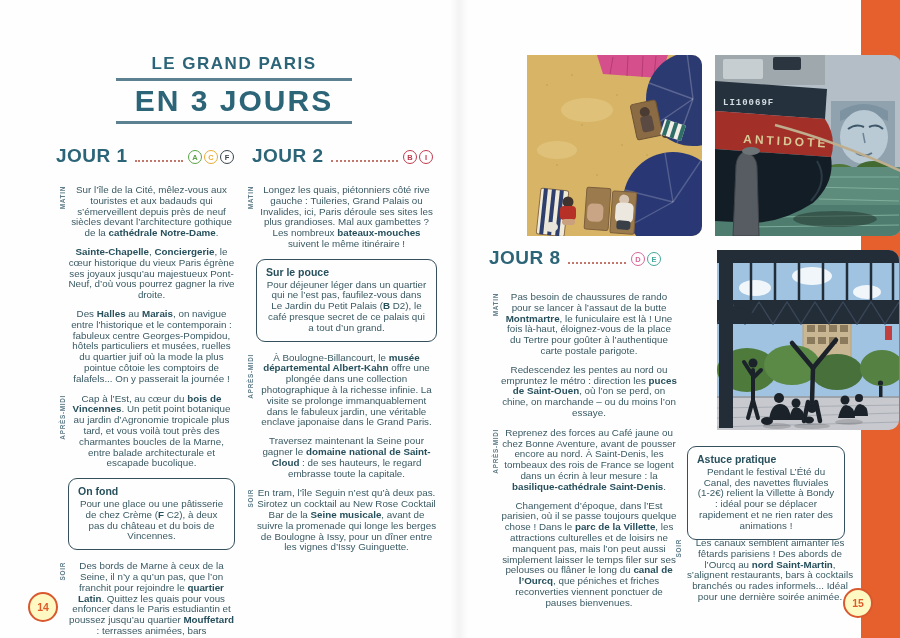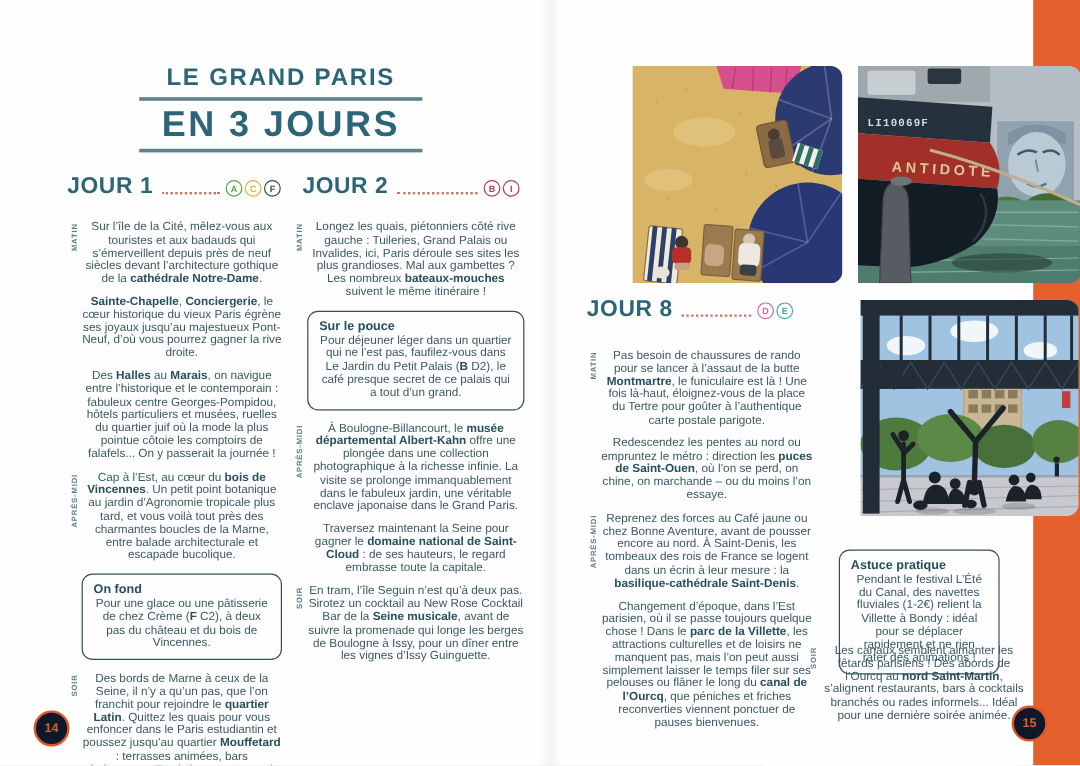--- a/index.html
+++ b/index.html
@@ -3,21 +3,21 @@
 <meta charset="utf-8">
 <style>
   html,body{margin:0;padding:0;background:#e9e9e9;}
   .spread{position:relative;width:900px;height:638px;background:#fefefe;overflow:hidden;
           font-family:"Liberation Sans",sans-serif;color:#3a5a64;}
   .orange-bar{position:absolute;left:861px;top:0;width:39px;height:638px;background:#e6602e;}
   .gutter{position:absolute;left:450px;top:0;width:18px;height:638px;
           background:linear-gradient(90deg,rgba(0,0,0,0),rgba(0,0,0,.045),rgba(0,0,0,0));}
   
   .title-block{position:absolute;left:116px;top:54px;width:236px;text-align:center;color:#2c6478;}
-  .title-line1{font-size:20px;font-weight:700;letter-spacing:1.5px;}
+  .title-line1{font-size:17px;font-weight:700;letter-spacing:1.5px;}
   .title-line2{font-size:30px;font-weight:700;letter-spacing:2px;line-height:1.05;}
   .rule{height:3px;background:#5c8191;margin:4px 0;}
   
   .day-header{position:absolute;display:flex;align-items:flex-end;}
   .day-label{font-size:19px;font-weight:700;color:#2c6478;letter-spacing:.5px;line-height:1;}
   .leader{flex:1;border-bottom:2px dotted #c4766a;margin:0 5px 3px 7px;}
   .badges{display:flex;gap:2px;margin-bottom:1px;}
   .badge{display:inline-flex;align-items:center;justify-content:center;width:12px;height:12px;
          border-radius:50%;border:1.4px solid;font-size:7.5px;font-weight:700;background:#fff;}
   
@@ -31,21 +31,21 @@
         letter-spacing:.7px;color:#5f7d8a;white-space:nowrap;}
   .callout{position:relative;border:1.6px solid #35505c;border-radius:9px;
            padding:7px 9px 7px 9px;margin:3px 0 11px 0;}
   .callout-title{font-size:10.5px;font-weight:700;color:#27505c;margin-bottom:2px;}
   .abs{position:absolute;font-size:9.8px;line-height:10.8px;}
   
   .photo{position:absolute;border-radius:10px;overflow:hidden;padding-left:44px;}
   .photo svg{display:block;}
   
   .pagenum{position:absolute;width:26px;height:26px;border-radius:50%;border:2px solid #d9582e;
-           background:#0f172a;color:#e05a2b;font-size:10.5px;font-weight:700;display:flex;
+           background:#fef9c3;color:#e05a2b;font-size:10.5px;font-weight:700;display:flex;
            align-items:center;justify-content:center;z-index:5;}
 </style>
 </head>
 <body>
 
 <div class="spread">
 
   <div class="orange-bar"></div>
   <div class="gutter"></div>
 
@@ -378,21 +378,21 @@
           <ellipse cx="50" cy="171" rx="6" ry="4"></ellipse>
             <ellipse cx="92" cy="170" rx="5" ry="3.5"></ellipse>
           <rect x="162" y="136" width="3.5" height="11"></rect>
             <circle cx="163.5" cy="133" r="2.6"></circle>
         </g>
       </g>
     </svg>
   </div>
 
   <div class="abs" style="left:687px;top:446px;width:158px;">
-    <div class="callout" style="margin:12px;">
+    <div class="callout" style="margin:0;">
       <div class="callout-title">Astuce pratique</div>
       <div class="paras">
           <p><span>Pendant le festival L’Été du Canal, des navettes fluviales (1-2€) relient la Villette à Bondy : idéal pour se déplacer rapidement et ne rien rater des animations !</span></p>
         </div>
     </div>
   </div>
 
   <div class="abs" style="left:684px;top:538px;width:172px;">
     <div class="section" style="margin:0;">
       <span class="time">SOIR</span>

